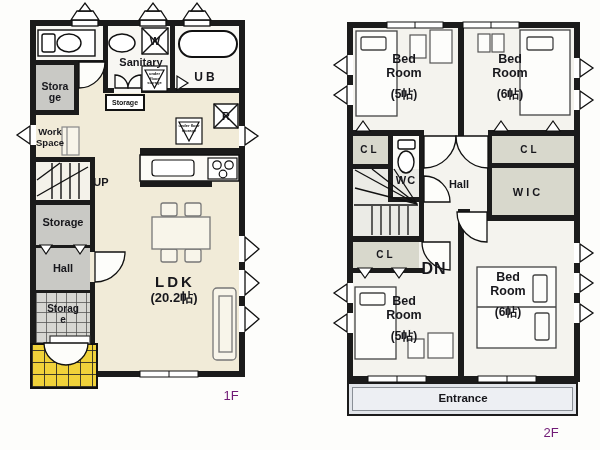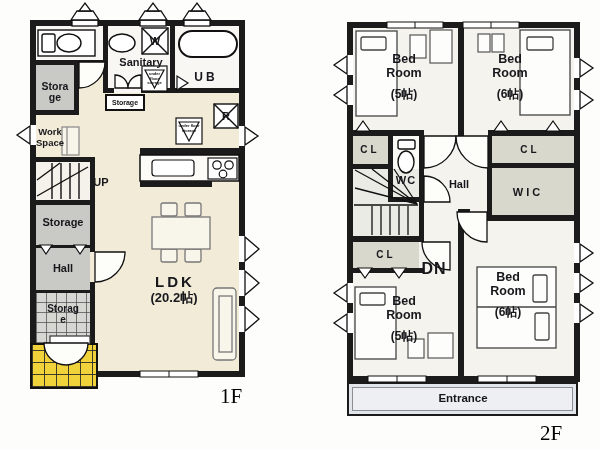--- a/index.html
+++ b/index.html
@@ -5,21 +5,21 @@
   html,body{margin:0;padding:0;background:#ffffff;}
   #canvas{position:relative;width:600px;height:450px;background:#fdfdfb;overflow:hidden;
           font-family:"Liberation Sans",sans-serif;}
   .fill{position:absolute;}
   .w{position:absolute;background:#1b1b1b;}
   .plan-box{position:absolute;border:6px solid #1b1b1b;box-sizing:border-box;}
   .lbl{position:absolute;color:#17171c;font-weight:600;font-size:11px;line-height:12px;}
   .ctr{transform:translate(-50%,-50%);text-align:center;white-space:nowrap;}
   .wrap{text-align:center;}
   .ba{word-break:break-all;}
-  .serif{font-family:Liberation Serif, serif;font-weight:400;font-size:21px;color:#000000;}
+  .serif{font-family:Liberation Sans, sans-serif;font-weight:400;font-size:13px;color:#701a75;}
   .tiny-box{position:absolute;border:2px solid #111;background:#fff;display:flex;
             align-items:center;justify-content:center;font-size:7px;font-weight:700;color:#111;}
   .ufs-text{position:absolute;font-size:4px;line-height:4.5px;font-weight:700;color:#111;
             text-align:center;}
   .entrance-tile{background-color:#d6d6d2;
      background-image:repeating-linear-gradient(0deg,rgba(80,80,80,.75) 0 1px,transparent 1px 10px),
                       repeating-linear-gradient(90deg,rgba(80,80,80,.75) 0 1px,transparent 1px 10px);}
   .porch{background-color:#f0d23a;border:2px solid #111;box-sizing:border-box;
      background-image:repeating-linear-gradient(0deg,rgba(35,35,35,.85) 0 1.5px,transparent 1.5px 12px),
                       repeating-linear-gradient(90deg,rgba(35,35,35,.85) 0 1.5px,transparent 1.5px 12px);}

